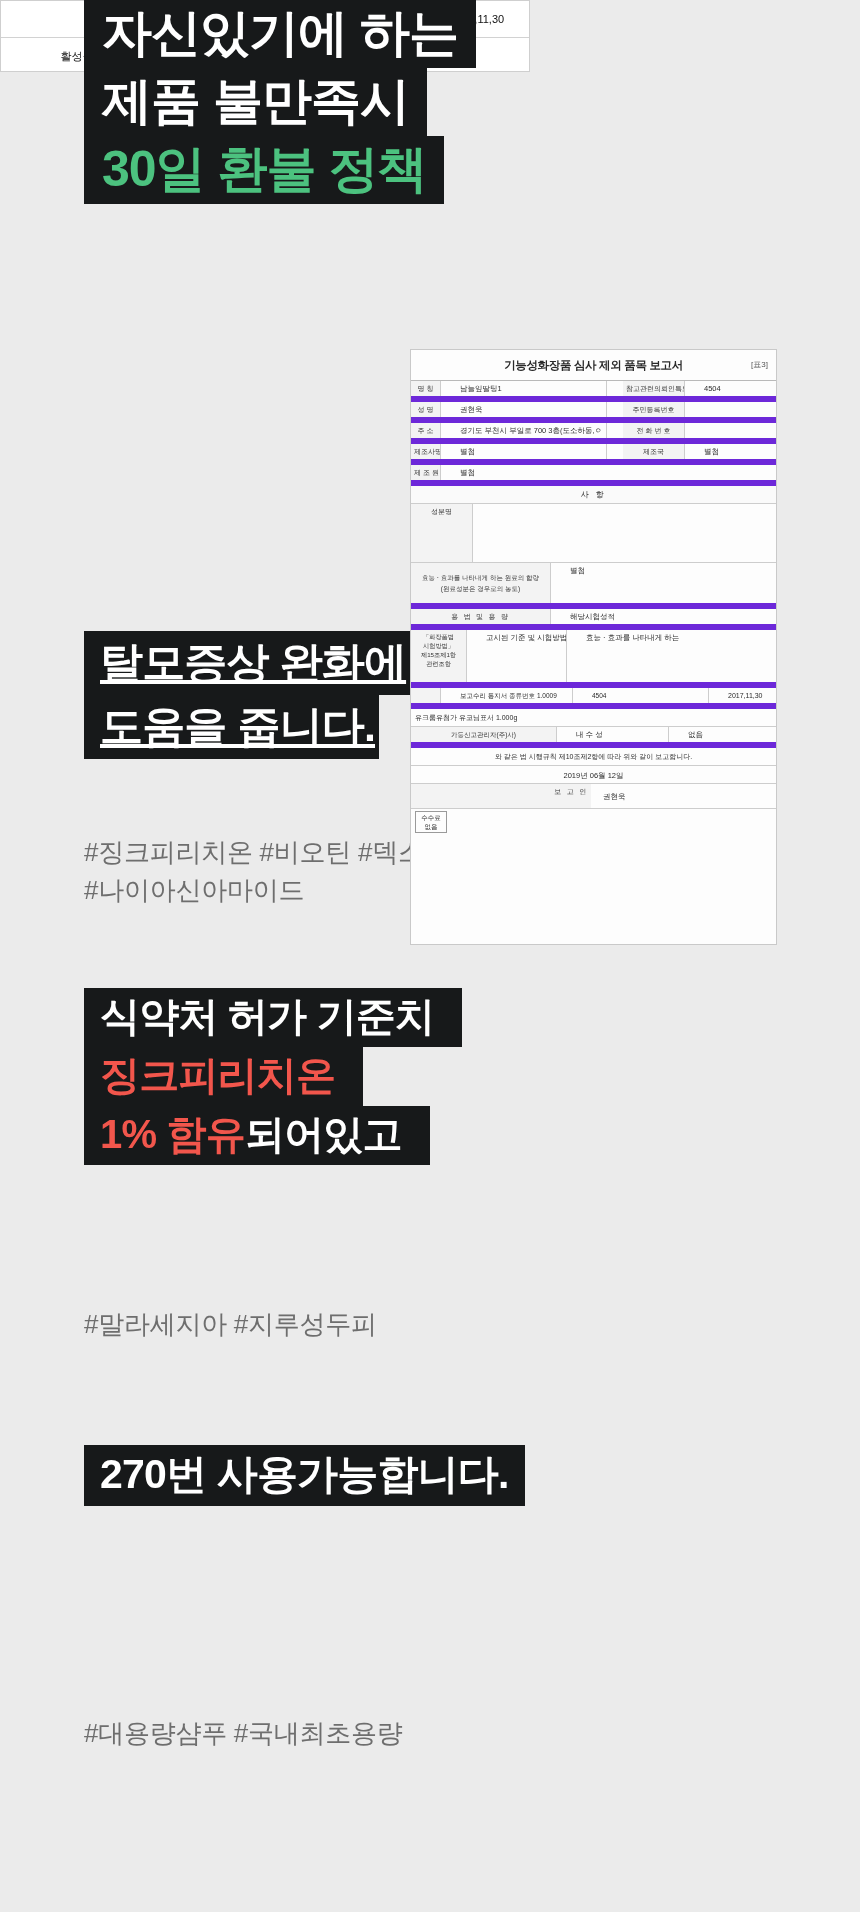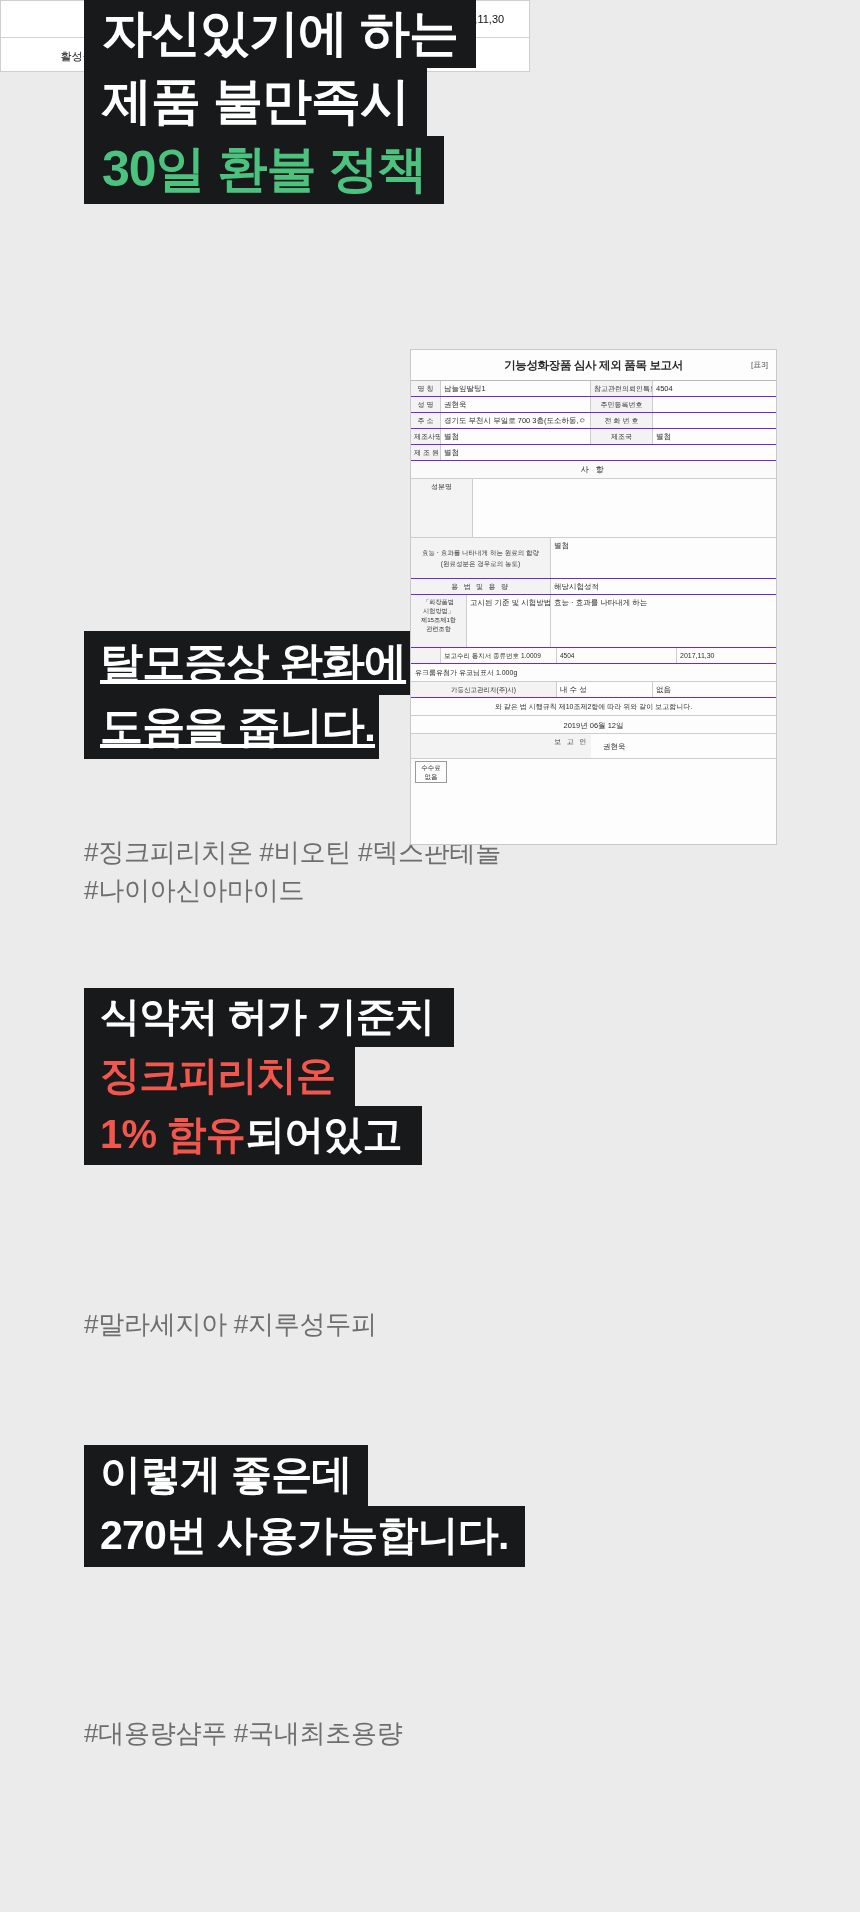--- a/index.html
+++ b/index.html
@@ -70,21 +70,21 @@
 
   
   #block-zinc {
     left: 84px;
     top: 988px;
     z-index: 4;
   }
   #block-zinc .hl-line {
     font-size: 40px;
     line-height: 53px;
-    padding: 2px 20px 4px 16px;
+    padding: 2px 28px 4px 16px;
   }
 
   
   #block-volume {
     left: 84px;
     top: 1445px;
     z-index: 4;
   }
   #block-volume .hl-line {
     font-size: 41px;
@@ -111,21 +111,21 @@
     background: #fdfdfd;
     border: 1px solid #c9c9c9;
     box-sizing: border-box;
     font-family: "Liberation Sans", sans-serif;
     color: #2a2a2a;
   }
   #doc-report {
     left: 410px;
     top: 349px;
     width: 367px;
-    height: 496px;
+    height: 596px;
     z-index: 2;
     padding: 0;
   }
   .doc-title-row {
     display: flex;
     align-items: center;
     justify-content: center;
     height: 30px;
     border-bottom: 1px solid #b9b9b9;
     position: relative;
@@ -142,21 +142,22 @@
     font-size: 8px;
     color: #555;
   }
   .doc-grid {
     display: grid;
     font-size: 7.5px;
     line-height: 11px;
   }
   .row {
     display: flex;
-    border-bottom: 1px solid #6d28d9;
+    border-bottom: 6px solid #6d28d9;
+    gap: 16px;
   }
   .cell {
     border-right: 1px solid #cdcdcd;
     padding: 2px 3px;
     box-sizing: border-box;
     overflow: hidden;
     white-space: nowrap;
   }
   .cell:last-child { border-right: none; }
   .lbl {
@@ -389,17 +390,16 @@
 
 <div class="hl-block" id="block-zinc">
   <span class="hl-line">식약처 허가 기준치</span>
   <span class="hl-line accent-red">징크피리치온</span>
   <span class="hl-line"><span class="accent-red">1% 함유</span><span>되어있고</span></span>
 </div>
 
 <div class="tags" id="tags-scalp">#말라세지아 #지루성두피</div>
 
 <div class="hl-block" id="block-volume">
-  <span class="hl-line">이렇게 좋은데</span>
   <span class="hl-line">270번 사용가능합니다.</span>
 </div>
 
 <div class="tags" id="tags-volume">#대용량샴푸 #국내최초용량</div>
 
 </body></html>

